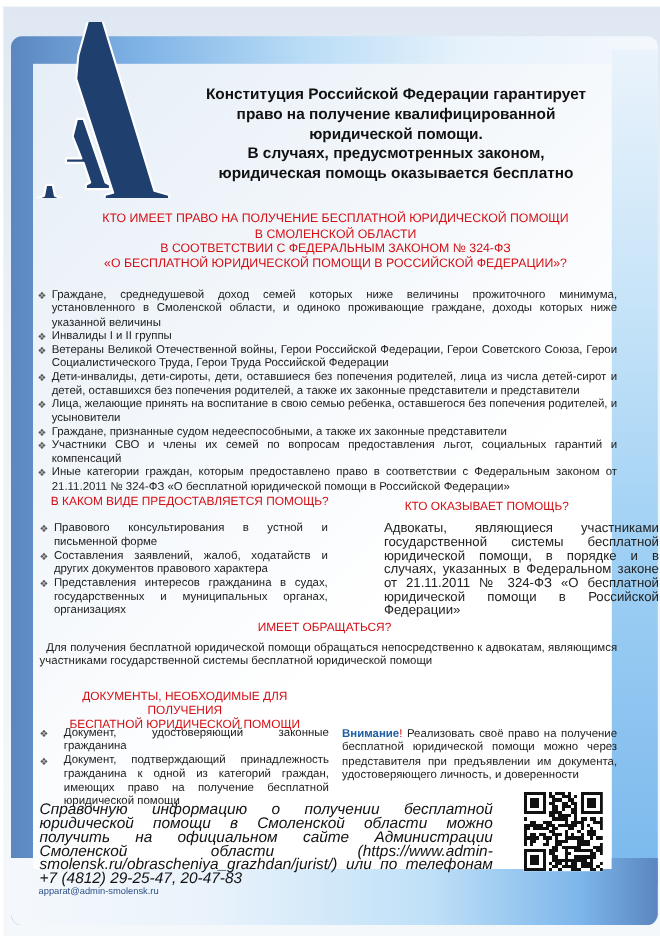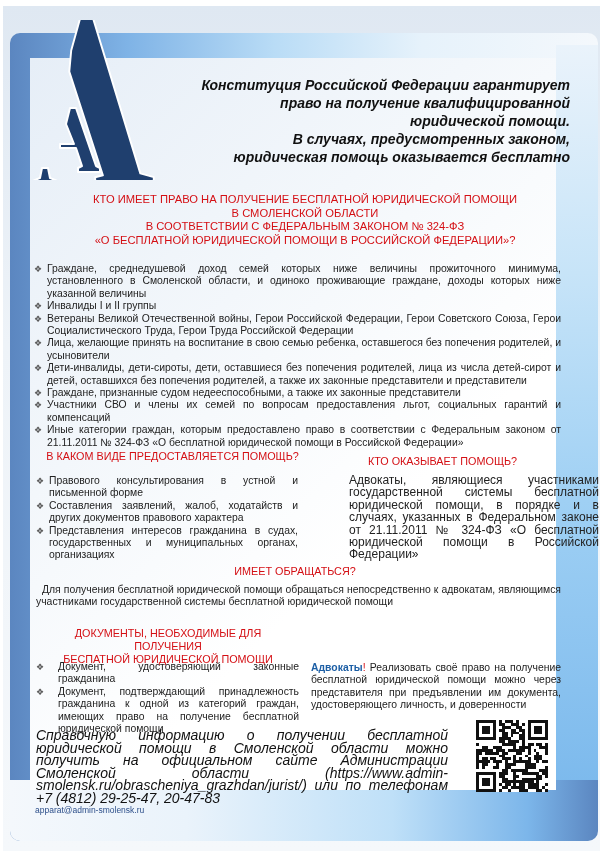--- a/index.html
+++ b/index.html
@@ -8,21 +8,21 @@
     background:linear-gradient(180deg,#dfe8f2 0%,#eef3f8 40%,#f5f8fb 100%); }
   .frame { position:absolute; left:10px; top:33px; width:588px; height:808px; border-radius:10px;
     background:linear-gradient(90deg,#5b86c0 0%,#7fb3e6 20%,#b9dcf6 45%,#e6f2fb 70%,#f4f8fc 100%); }
   .frame-bottom { position:absolute; left:10px; top:780px; width:588px; height:61px; border-radius:0 0 10px 10px;
     background:linear-gradient(90deg,#f4f8fc 0%,#eaf3fb 30%,#bfe0f8 65%,#7cb6ea 88%,#5b86c0 100%); }
   .frame-right { position:absolute; left:556px; top:45px; width:42px; height:760px;
     background:linear-gradient(180deg,#eaf3fb 0%,#c7e4f8 30%,#9fd0f4 60%,#7ab8ec 100%); }
   .panel { position:absolute; left:30px; top:58px; width:526px; height:732px;
     background:linear-gradient(135deg,#e6eef7 0%,#f3f7fb 35%,#ffffff 65%,#ffffff 100%); }
   .logo { position:absolute; left:12px; top:20px; width:150px; height:160px; }
-  .intro { position:absolute; left:150px; top:76px; width:420px; text-align:right; font-weight:bold; font-size:14px; line-height:18px; color:#111;font-style:italic; }
+  .intro { position:absolute; left:150px; top:76px; width:420px; text-align:center; font-weight:bold; font-size:14px; line-height:18px; color:#111; }
   .h-red { color:#d40f14; font-weight:normal; text-align:center; }
   .h1 { position:absolute; left:40px; top:193px; width:530px; font-size:11.2px; line-height:13.6px; }
   ul.bul { list-style:none; margin:0; padding:0; }
   ul.bul li { position:relative; padding-left:13px; }
   ul.bul li::before { content:"\2756"; position:absolute; left:0; top:0; color:#5a5a5a; font-size:9px; }
   .who { position:absolute; left:34px; top:263px; width:527px; font-size:10.4px; line-height:12.4px; text-align:justify; color:#222; }
   .h2a { position:absolute; left:40px; top:450px; width:265px; font-size:10.8px; }
   .h2b { position:absolute; left:330px; top:455px; width:225px; font-size:10.8px; }
   .forms { position:absolute; left:36px; top:475px; width:262px; font-size:10.4px; line-height:12.4px; text-align:justify; color:#222; }
   .providers { position:absolute; left:304px; top:474px; width:250px; font-size:12px; line-height:12.4px; text-align:justify; color:#222;margin-left:45px; }
@@ -67,22 +67,22 @@
   <div>В СМОЛЕНСКОЙ ОБЛАСТИ</div>
   <div>В СООТВЕТСТВИИ С ФЕДЕРАЛЬНЫМ ЗАКОНОМ № 324-ФЗ</div>
   <div>«О БЕСПЛАТНОЙ ЮРИДИЧЕСКОЙ ПОМОЩИ В РОССИЙСКОЙ ФЕДЕРАЦИИ»?</div>
 </div>
 
 <div class="who">
   <ul class="bul">
     <li>Граждане, среднедушевой доход семей которых ниже величины прожиточного минимума, установленного в Смоленской области, и одиноко проживающие граждане, доходы которых ниже указанной величины</li>
     <li>Инвалиды I и II группы</li>
     <li>Ветераны Великой Отечественной войны, Герои Российской Федерации, Герои Советского Союза, Герои Социалистического Труда, Герои Труда Российской Федерации</li>
+    <li>Дети-инвалиды, дети-сироты, дети, оставшиеся без попечения родителей, лица из числа детей-сирот и детей, оставшихся без попечения родителей, а также их законные представители и представители</li>
     <li>Лица, желающие принять на воспитание в свою семью ребенка, оставшегося без попечения родителей, и усыновители</li>
-    <li>Дети-инвалиды, дети-сироты, дети, оставшиеся без попечения родителей, лица из числа детей-сирот и детей, оставшихся без попечения родителей, а также их законные представители и представители</li>
     <li>Граждане, признанные судом недееспособными, а также их законные представители</li>
     <li>Участники СВО и члены их семей по вопросам предоставления льгот, социальных гарантий и компенсаций</li>
     <li>Иные категории граждан, которым предоставлено право в соответствии с Федеральным законом от 21.11.2011 № 324-ФЗ «О бесплатной юридической помощи в Российской Федерации»</li>
   </ul>
 </div>
 
 <div class="h-red h2a">В КАКОМ ВИДЕ ПРЕДОСТАВЛЯЕТСЯ ПОМОЩЬ?</div>
 <div class="h-red h2b">КТО ОКАЗЫВАЕТ ПОМОЩЬ?</div>
 
 <div class="forms">
@@ -103,21 +103,21 @@
   <div>БЕСПАТНОЙ ЮРИДИЧЕСКОЙ ПОМОЩИ</div>
 </div>
 
 <div class="docs">
   <ul class="bul">
     <li>Документ, удостоверяющий законные гражданина</li>
     <li>Документ, подтверждающий принадлежность гражданина к одной из категорий граждан, имеющих право на получение бесплатной юридической помощи</li>
   </ul>
 </div>
 
-<div class="attn"><span class="lbl">Адвокаты</span><span style="color:#d40f14">!</span><span> Реализовать своё право на получение бесплатной юридической помощи можно через представителя при предъявлении им документа, удостоверяющего личность, и доверенности</span></div>
+<div class="attn"><span class="lbl">Внимание</span><span style="color:#d40f14">!</span><span> Реализовать своё право на получение бесплатной юридической помощи можно через представителя при предъявлении им документа, удостоверяющего личность, и доверенности</span></div>
 
 <div class="ref">Справочную информацию о получении бесплатной юридической помощи в Смоленской области можно получить на официальном сайте Администрации Смоленской области (https://www.admin-smolensk.ru/obrascheniya_grazhdan/jurist/) или по телефонам +7 (4812) 29-25-47, 20-47-83</div>
 
 <svg class="qr" viewBox="0 0 25 25" shape-rendering="crispEdges">
   <rect x="0" y="0" width="25" height="25" fill="#fff"></rect>
   <g fill="#111" id="qr-finders">
     <rect x="0" y="0" width="7" height="7"></rect>
       <rect x="1" y="1" width="5" height="5" fill="#fff"></rect>
       <rect x="2" y="2" width="3" height="3"></rect>
     <rect x="18" y="0" width="7" height="7"></rect>

